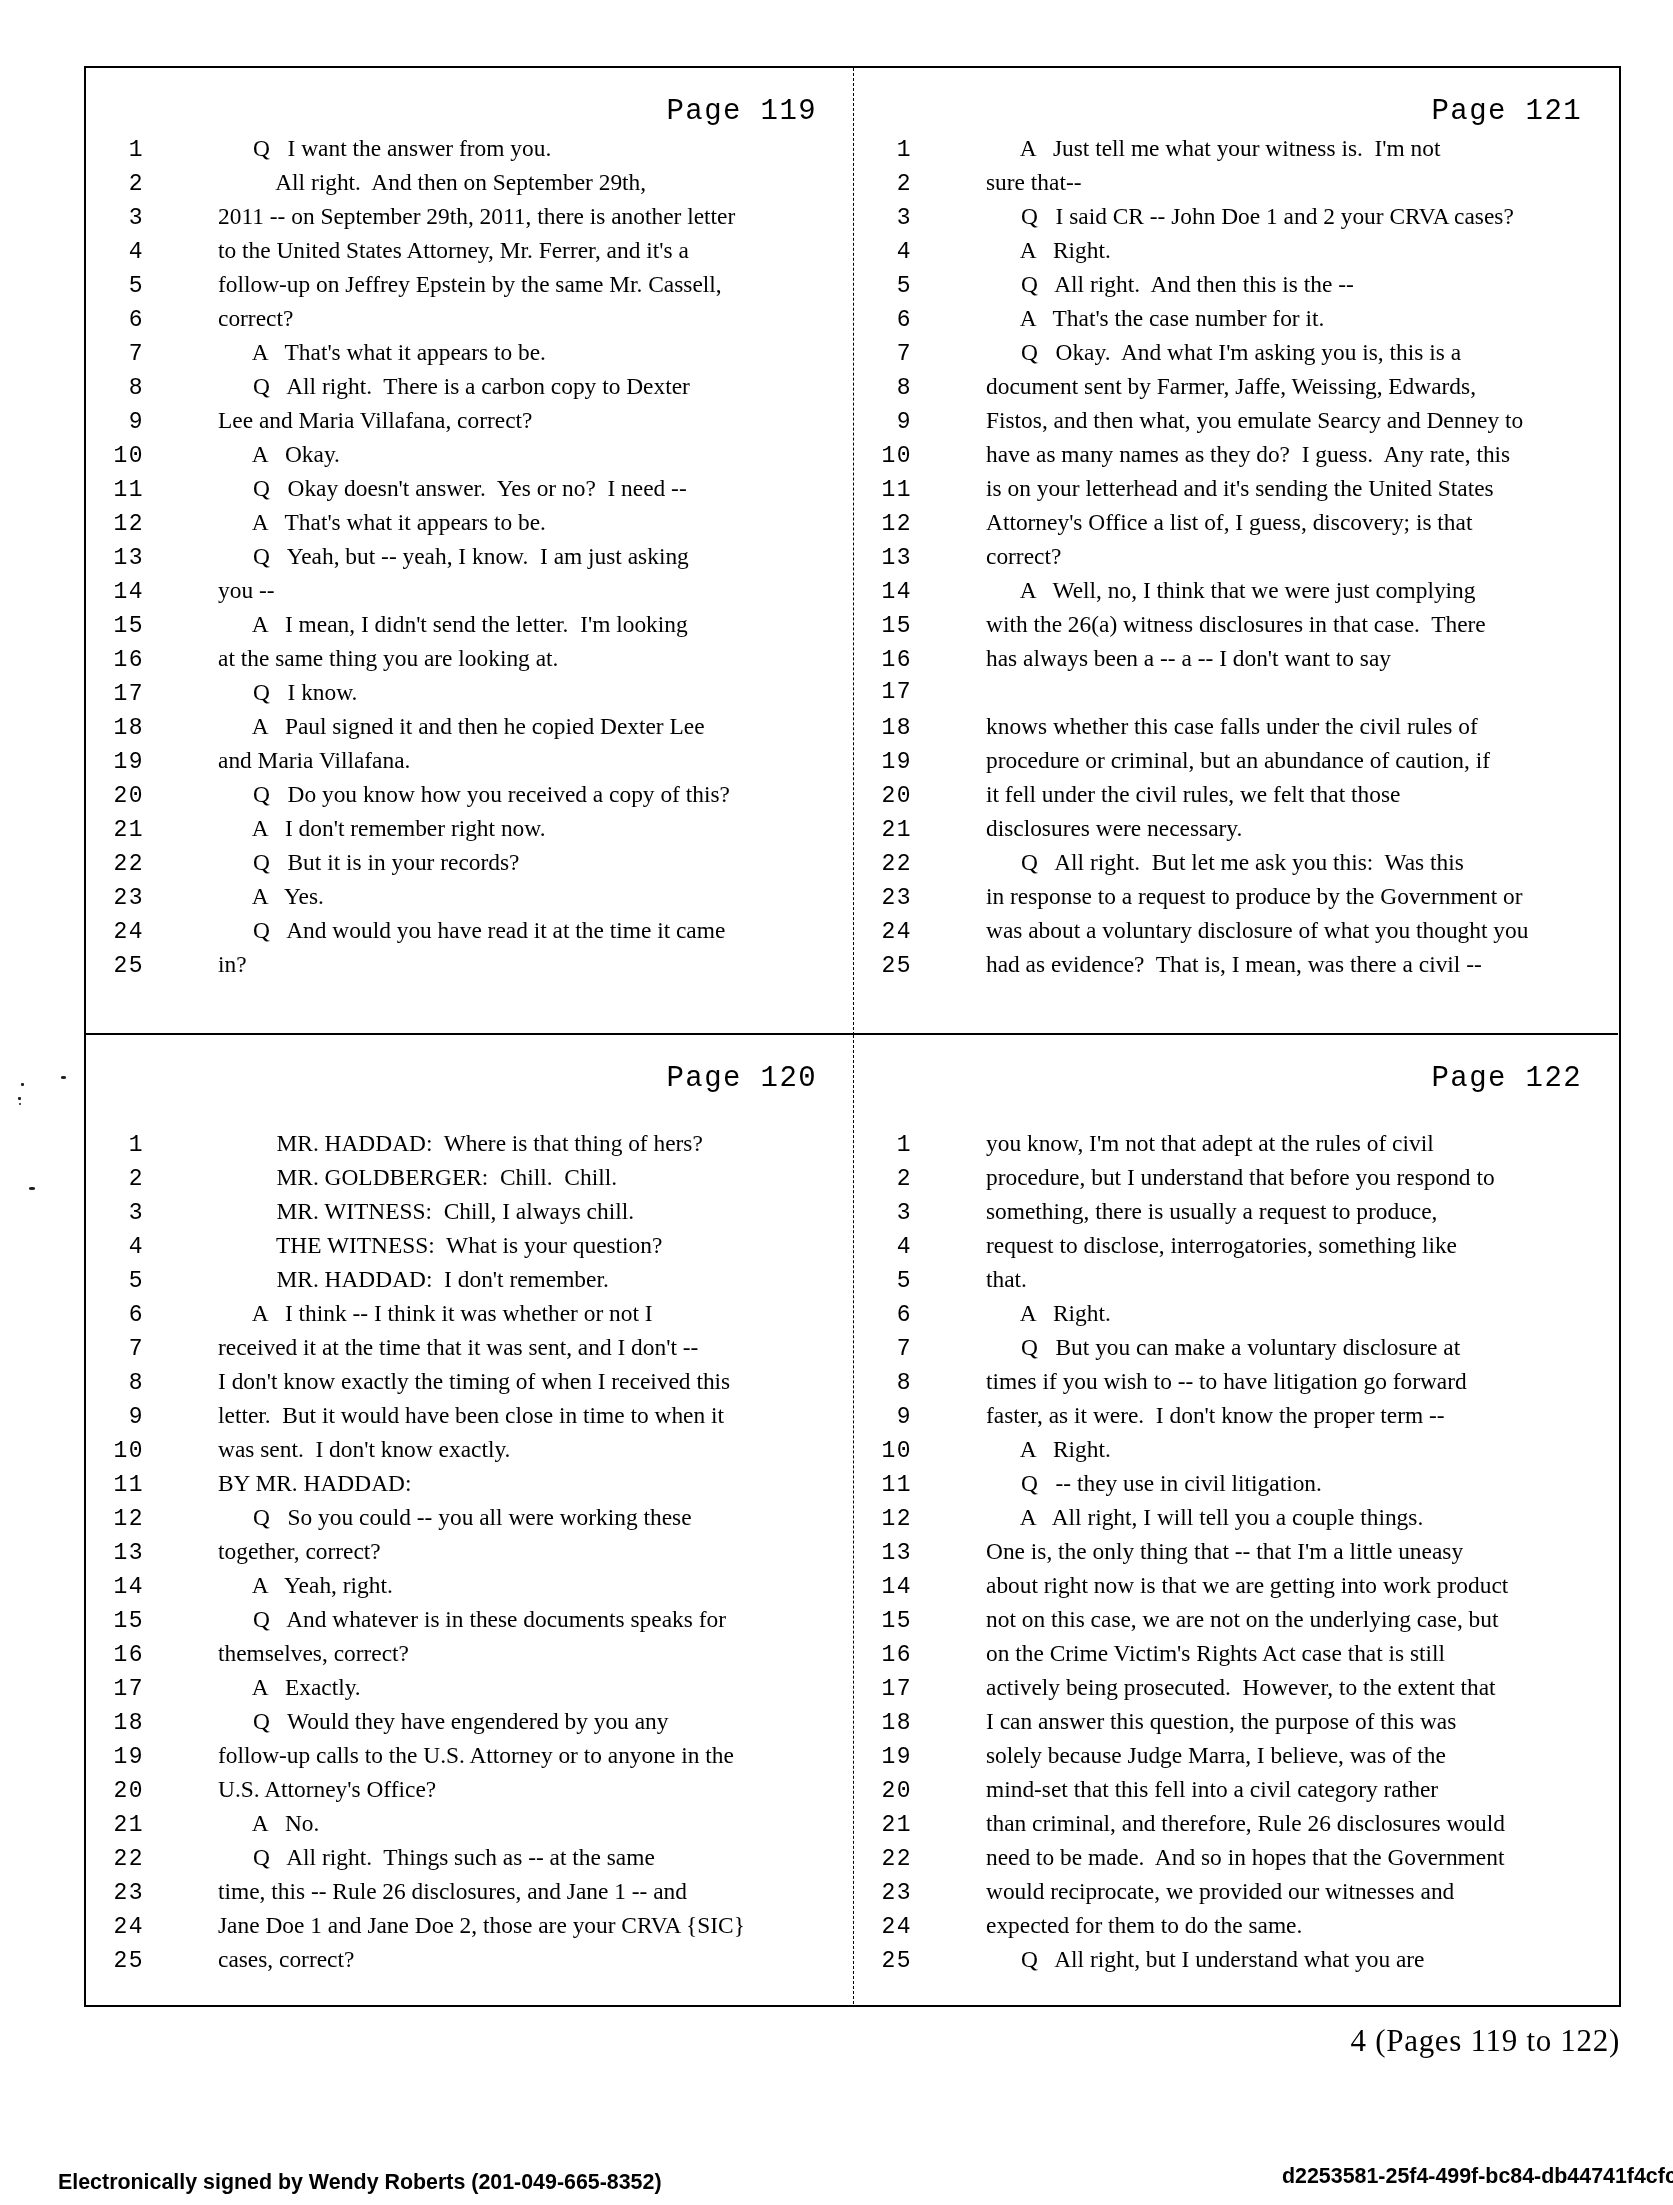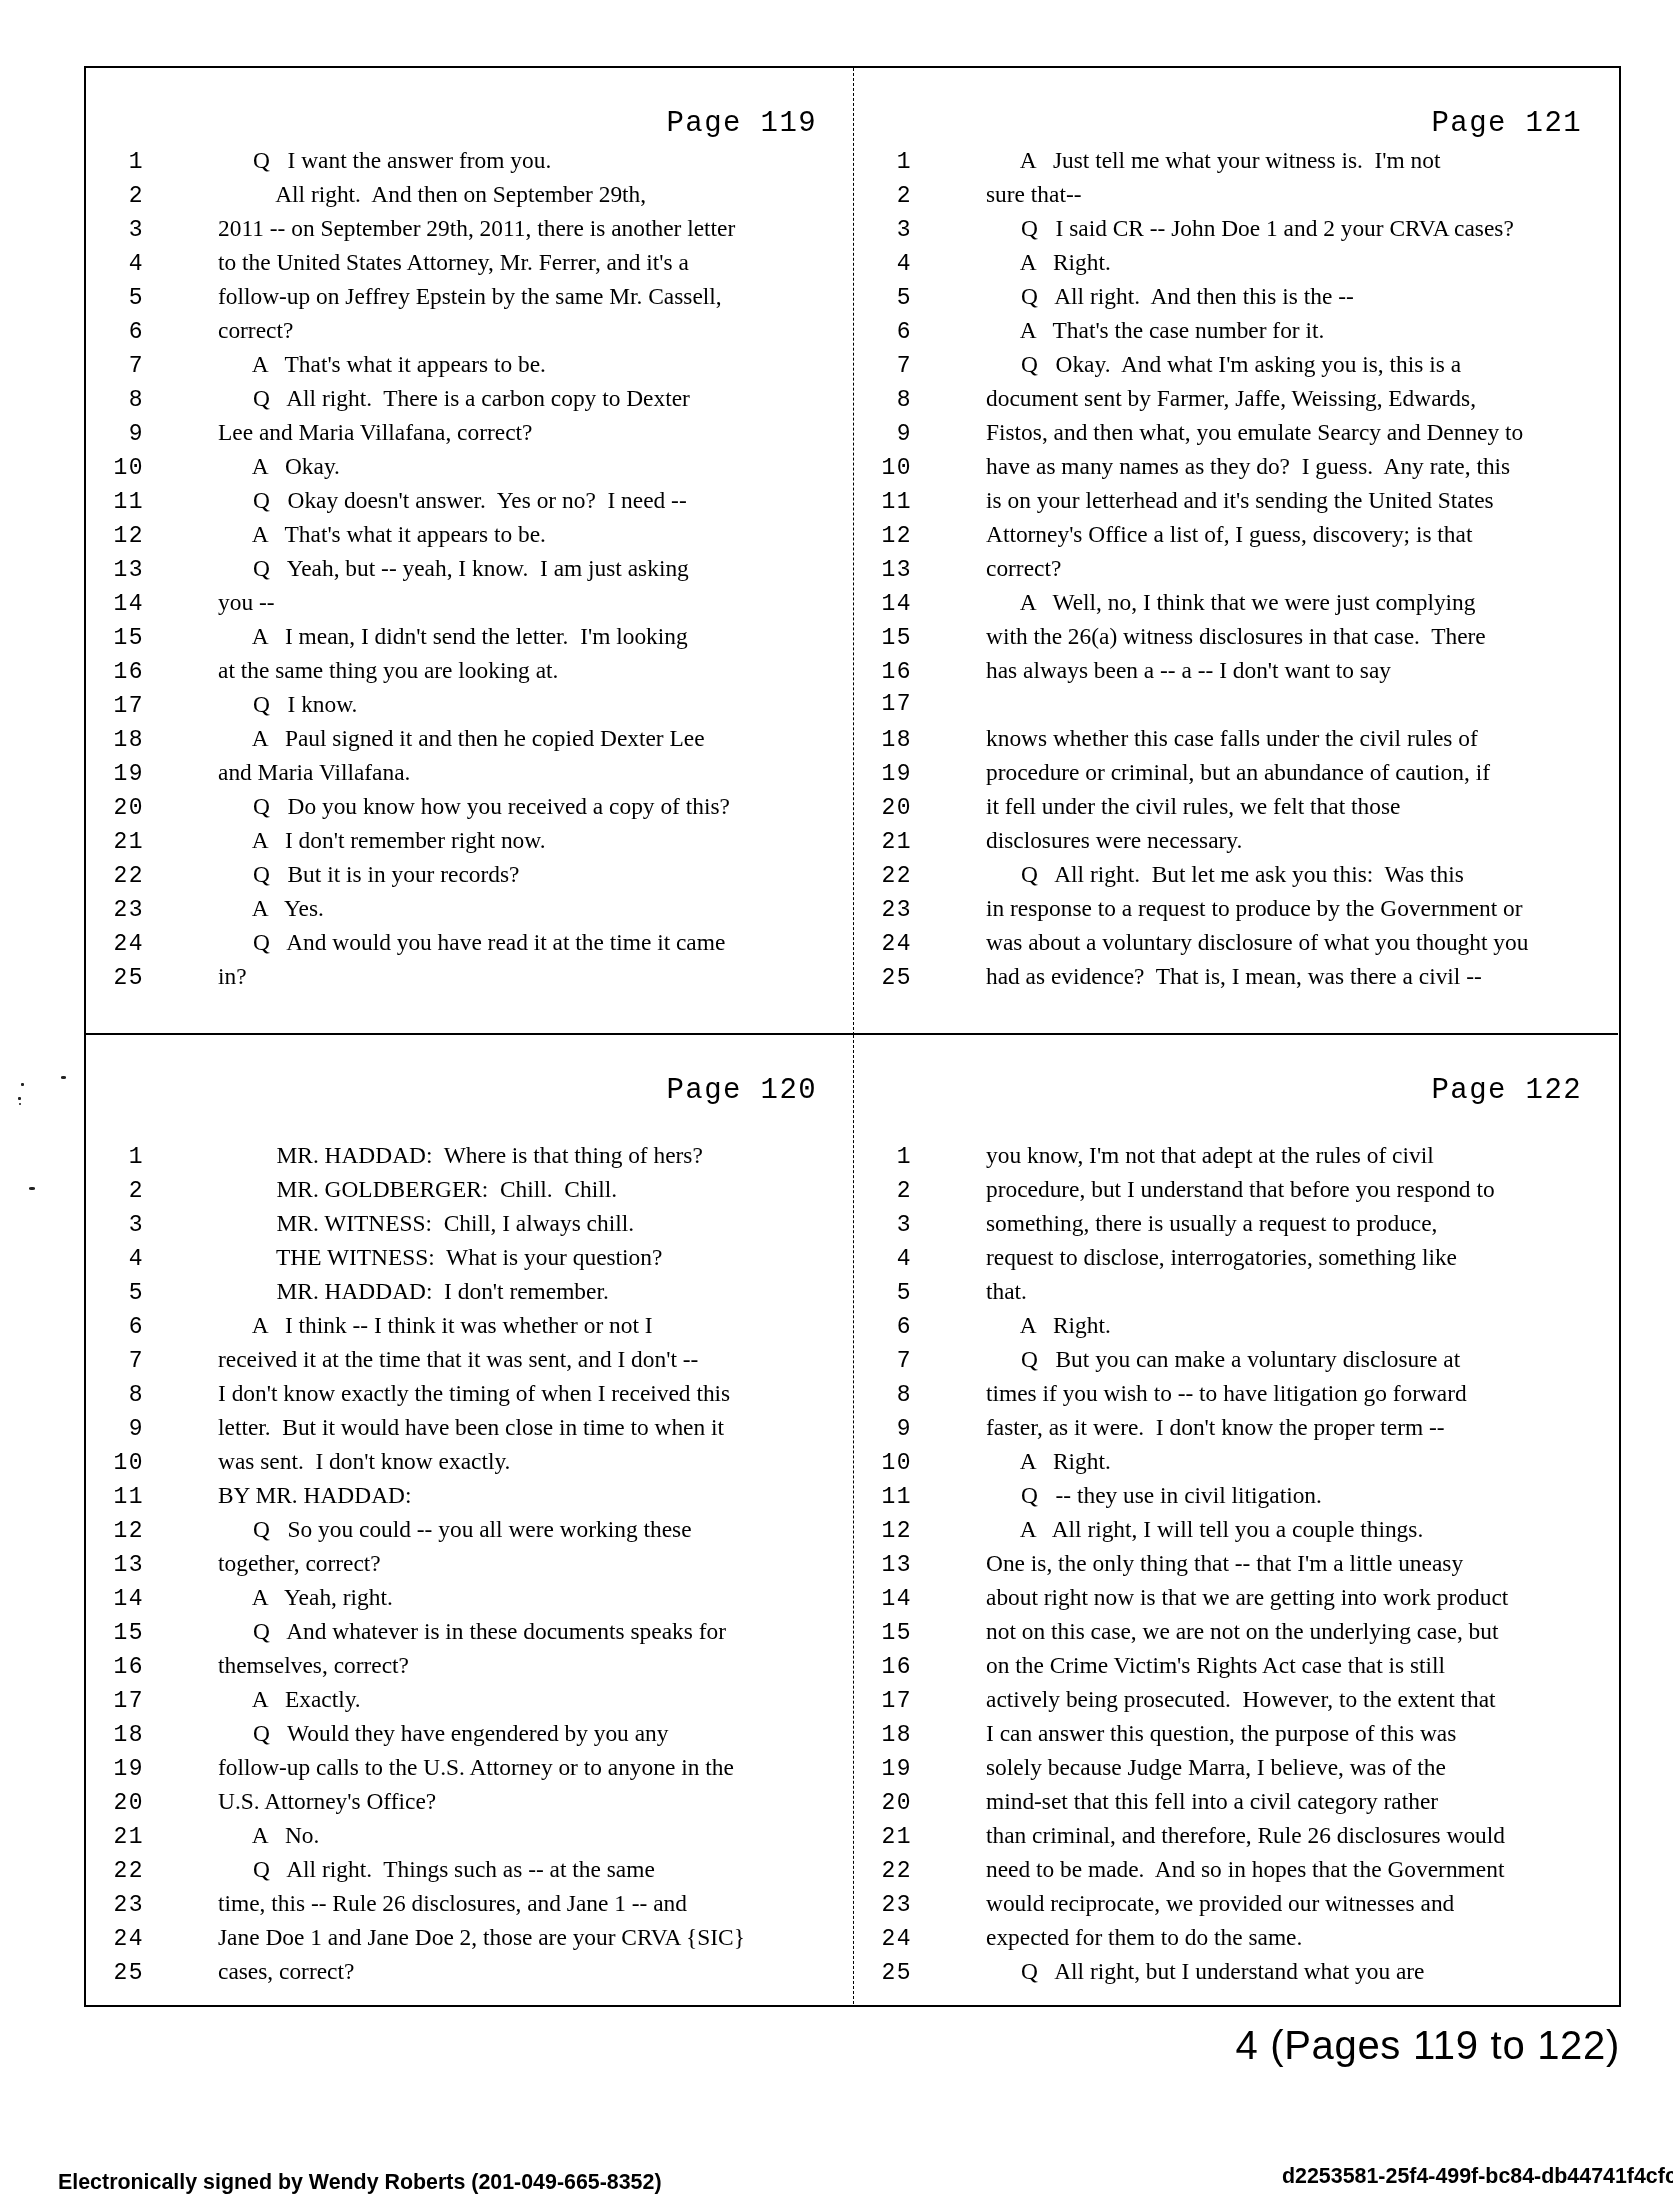--- a/index.html
+++ b/index.html
@@ -19,21 +19,21 @@
     border:2.8px solid #000;
     box-sizing:border-box;
     display:grid;
     grid-template-columns:768px 764px;
     grid-template-rows:967px 969px;
     background:#fff;
   }
   .cell{
     box-sizing:border-box;
     overflow:hidden;
-    padding-top:41px;
+    padding-top:29px;
   }
   .cell.col0{border-right:1.4px dashed #000;}
   .cell.row0{border-bottom:2.8px solid #000;}
   .page-header{
     font-family:"Liberation Mono", monospace;
     font-size:29px;
     letter-spacing:1.4px;
     line-height:30px;
     text-align:right;
     padding-right:36px;
@@ -57,22 +57,22 @@
     padding-left:74px;
     font-family:"Liberation Serif", serif;
     font-size:23.4px;
     white-space:pre;
   }
   
   .footer-summary{
     position:absolute;
     top:2023px;
     right:54px;
-    font-family:Liberation Sans, sans-serif;
-    font-size:40px;
+    font-family:Liberation Serif, serif;
+    font-size:31px;
     letter-spacing:0.7px;
     white-space:pre;
   }
   .signatures{
     position:absolute;
     left:58px;
     top:2092px;
     font-family:"Liberation Sans", sans-serif;
     font-weight:bold;
     font-size:21.4px;

